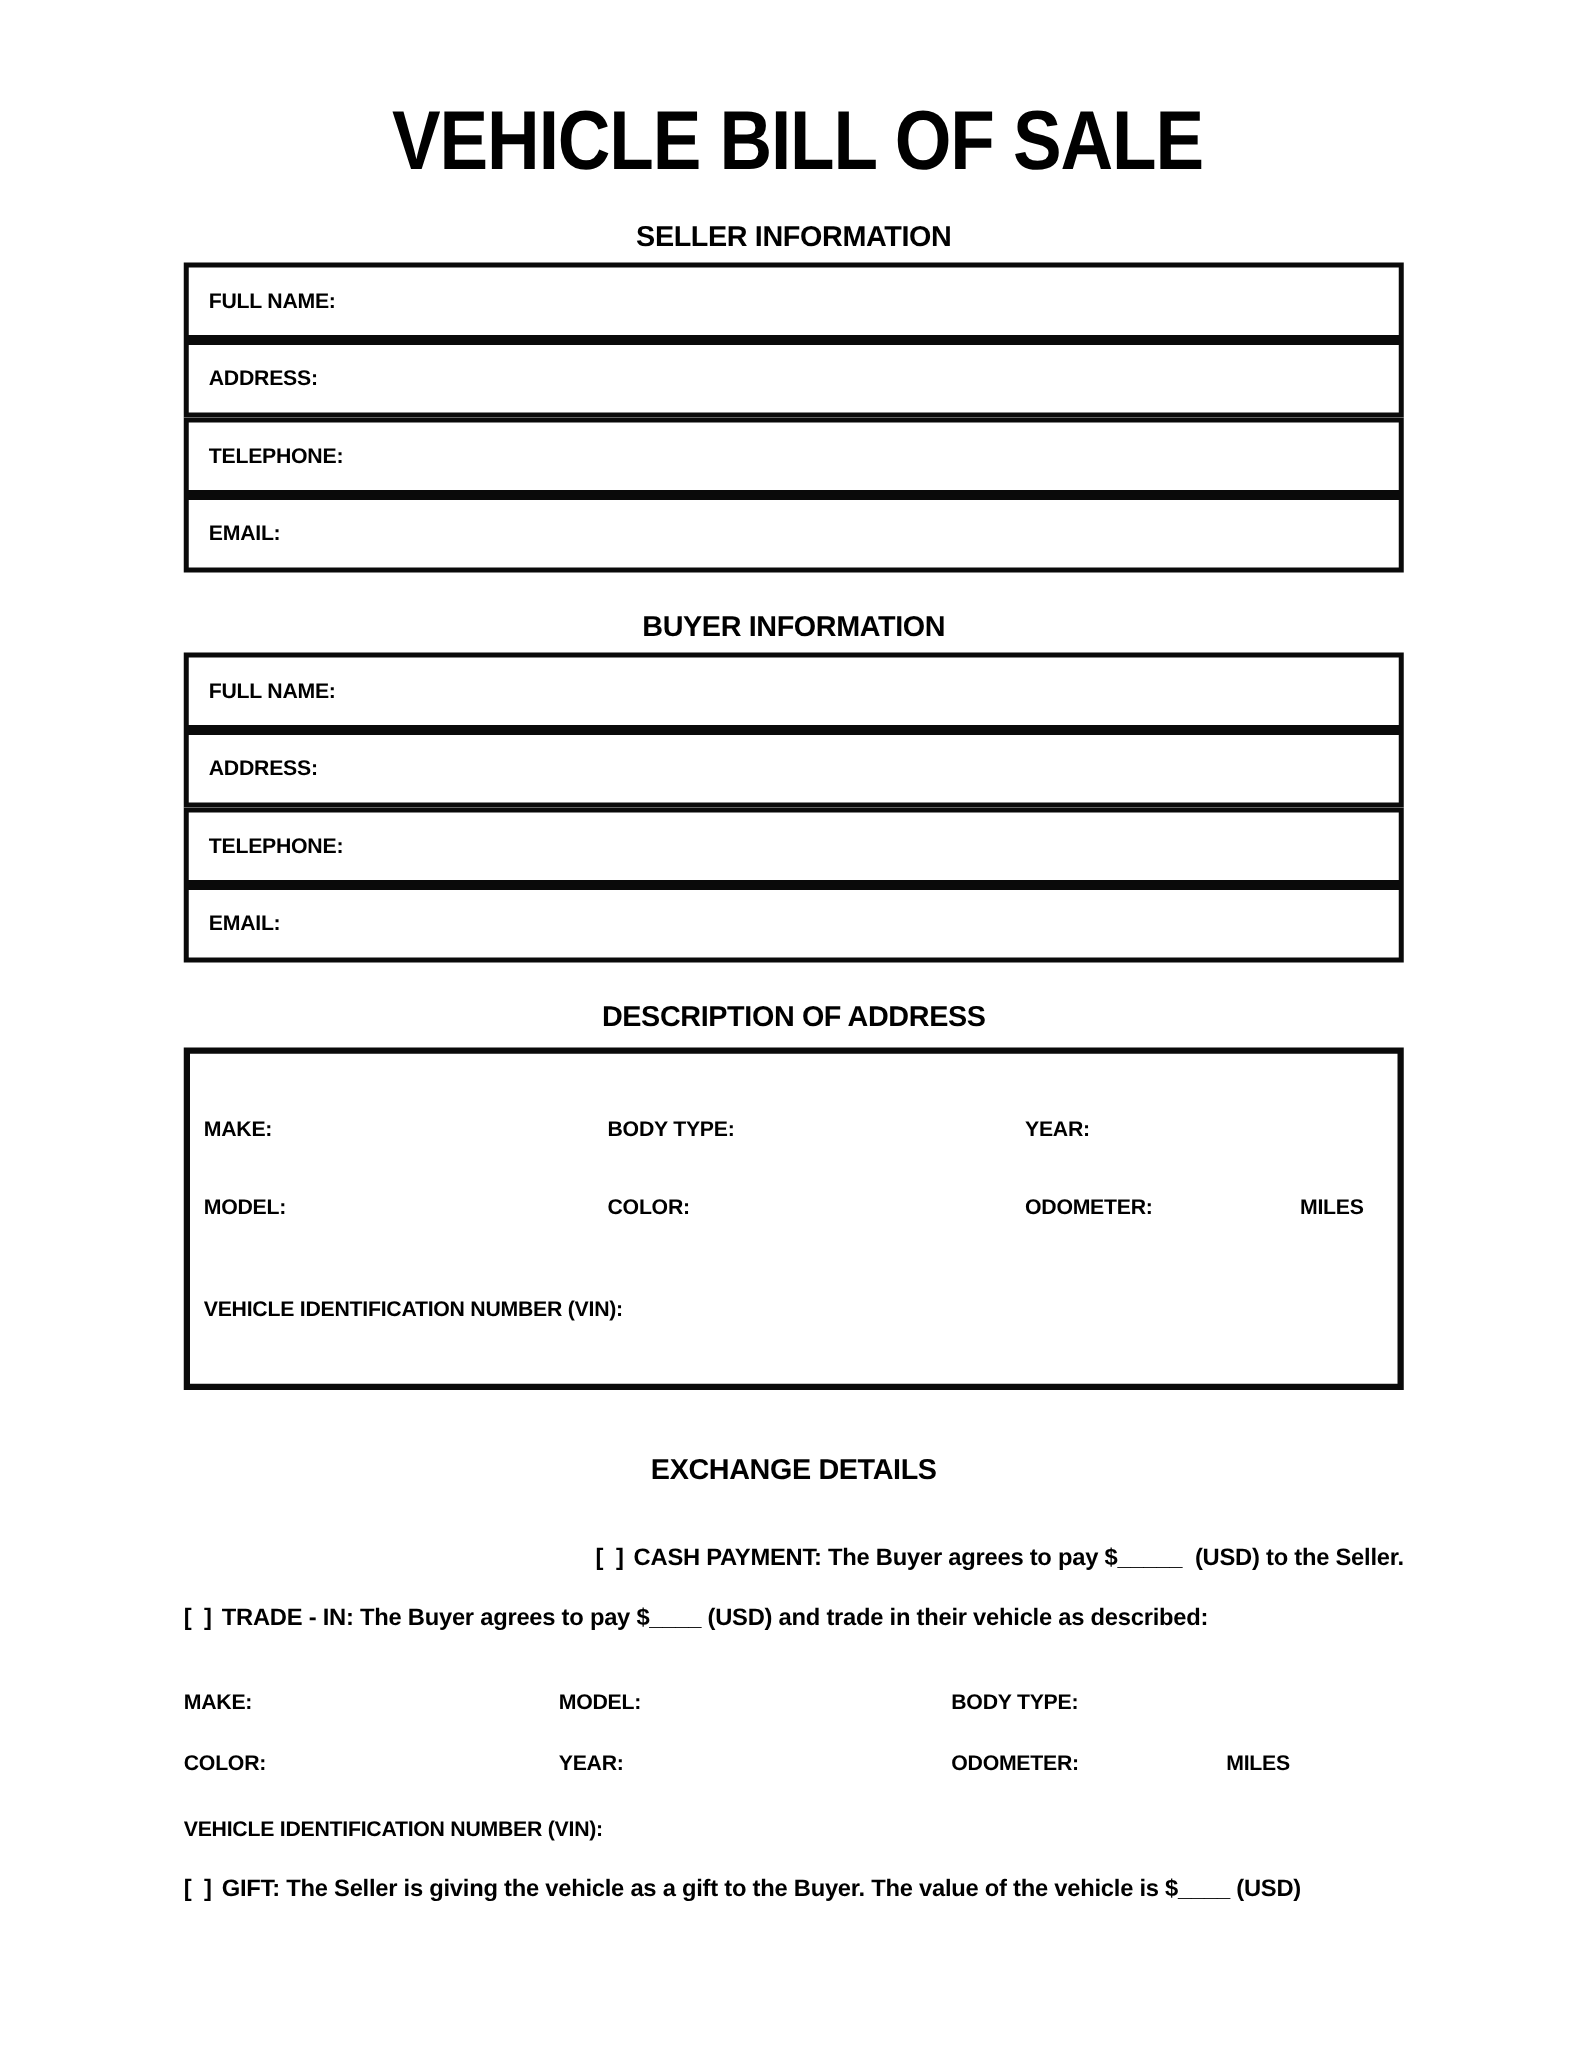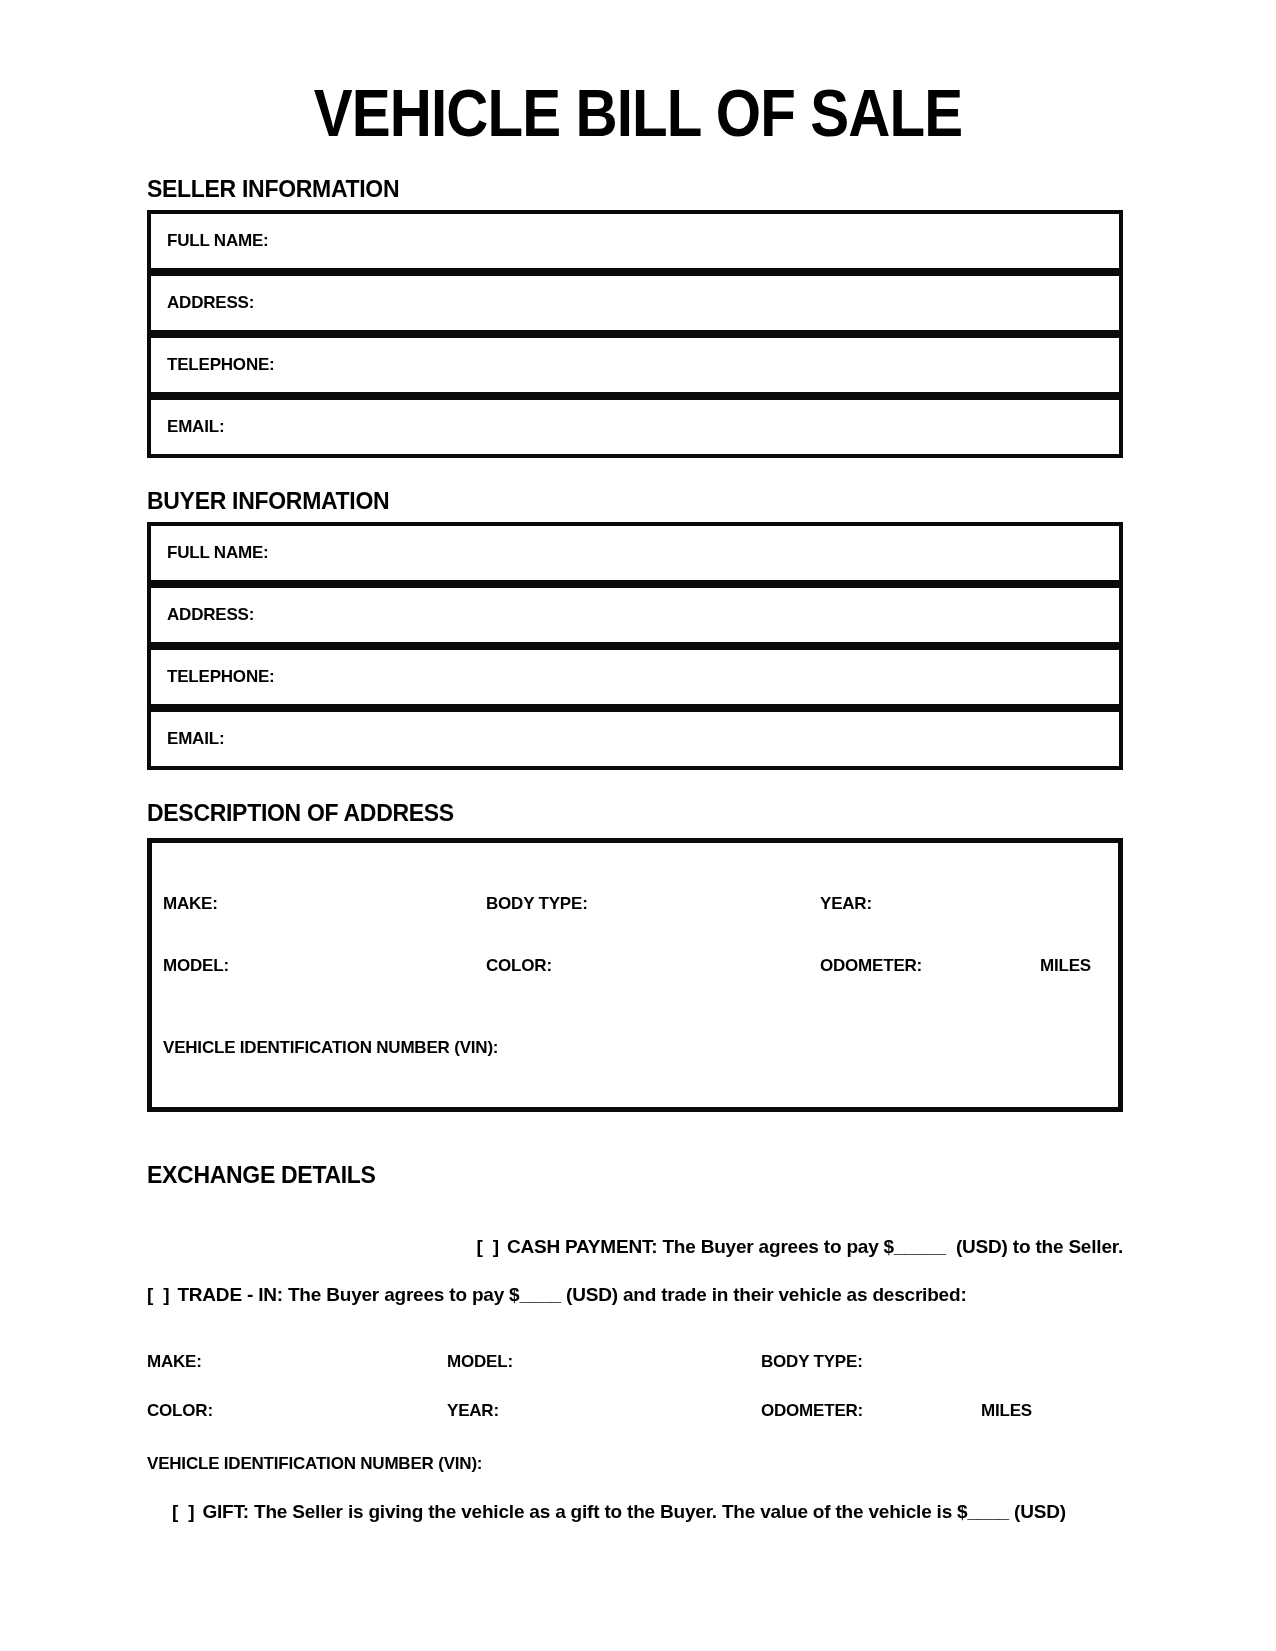--- a/index.html
+++ b/index.html
@@ -21,20 +21,21 @@
     letter-spacing:-1px;
     transform:scaleX(0.87);
   }
   .content { margin-left:147px; width:976px; }
   .sec-heading {
     margin:30px 0 8px 0;
     font-size:23px;
     line-height:26px;
     font-weight:700;
     letter-spacing:-0.3px;
+    text-align:center;
   }
   .sec-heading.first { margin-top:24px; }
   .info-table { width:976px;text-align:center; }
   .info-row {
     box-sizing:border-box;
     border:4px solid #0a0a0a;
     height:62px;
     display:flex;
     align-items:center;
     padding-left:16px;
@@ -69,21 +70,21 @@
     letter-spacing:-0.2px;
     white-space:nowrap;
   }
   .x-line.first { margin-top:48px;text-align:right; }
   .checkbox { margin-right:8px; }
   .x-cols { position:relative; height:22px; }
   .x-cols .lbl { position:absolute; top:0; line-height:22px; }
   .x-make-row { margin-top:45px; }
   .x-color-row { margin-top:27px; }
   .x-vin-row { margin-top:31px; }
-  .x-gift { margin-top:26px;margin-left:25px; }
+  .x-gift { margin-top:26px; }
   .c0 { left:0; }
   .c1 { left:300px; }
   .c2 { left:614px; }
   .c3 { left:834px; }
   .b0 { left:11px; }
   .b1 { left:334px; }
   .b2 { left:668px; }
   .b3 { left:888px; }
 </style>
 </head>

